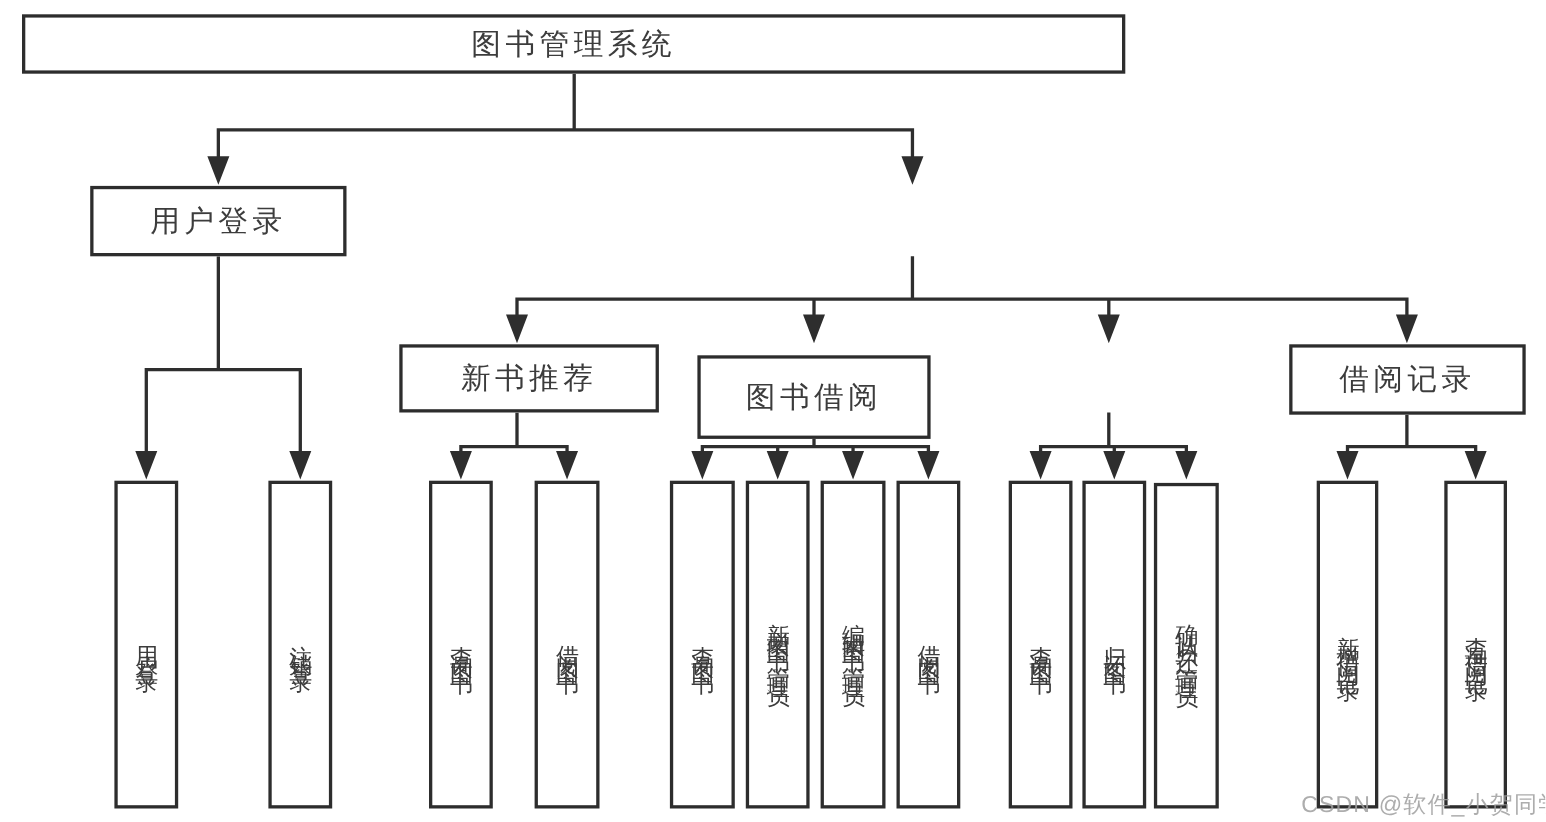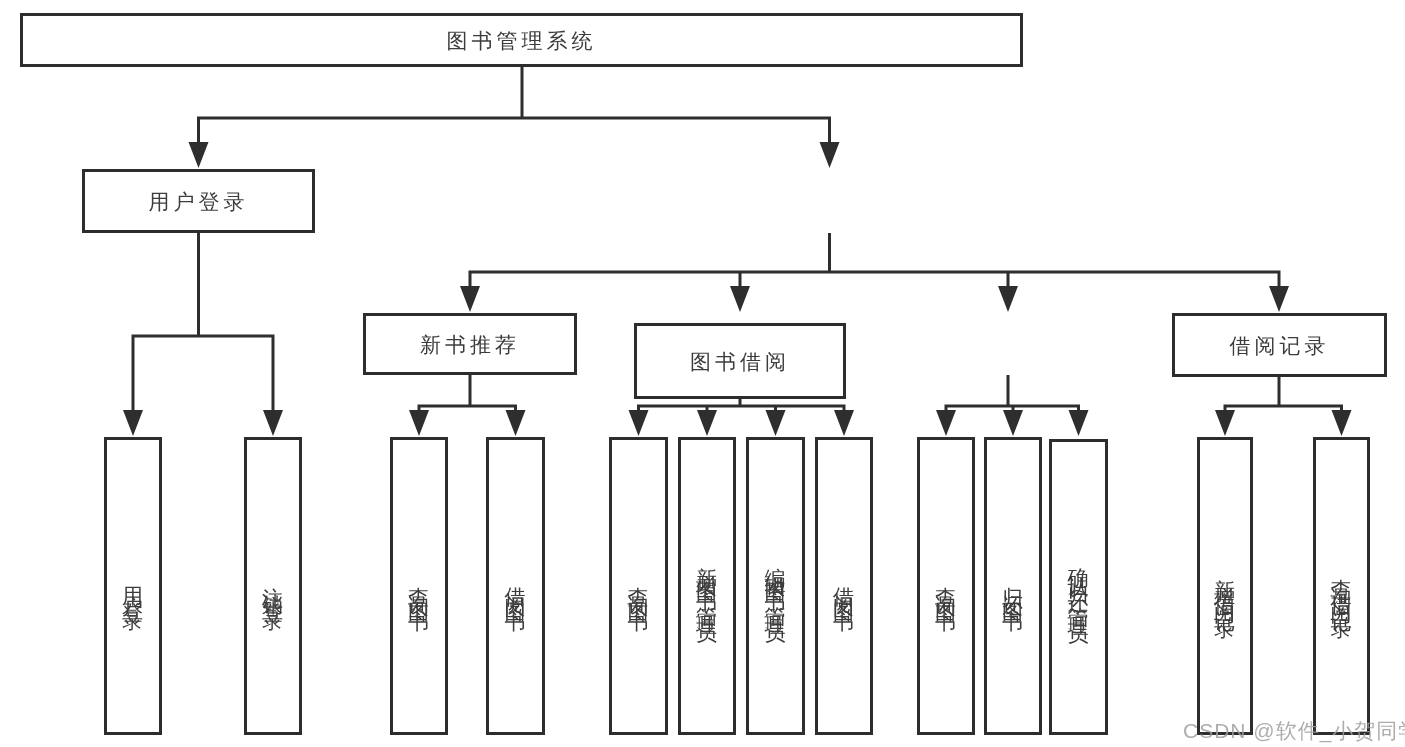--- a/index.html
+++ b/index.html
@@ -35,21 +35,21 @@
     box-sizing: border-box;
     background: #ffffff;
     border: 3px solid #2d2d2d;
     display: flex;
     align-items: center;
     justify-content: center;
     z-index: 2;
     color: #3c3c3c;
   }
   .hnode span {
-    font-size: 21px;
+    font-size: 27px;
     letter-spacing: 4px;
     line-height: 1;
     white-space: nowrap;
     color: #3c3c3c;
   }
   .leaf span {
     writing-mode: vertical-rl;
     text-orientation: mixed;
     font-size: 21px;
     letter-spacing: 8px;
@@ -105,21 +105,21 @@
   </svg>
 
   <div class="node hnode" style="left:20px; top:13px; width:1003px; height:54px;">
     <span>图书管理系统</span>
   </div>
 
   <div class="node hnode" style="left:82px; top:169px; width:233px; height:64px;">
     <span>用户登录</span>
   </div>
 
-  <div class="node hnode" style="left:363px; top:313px; width:214px; height:62px;">
+  <div class="node hnode" style="left:363px; top:313px; width:236px; height:62px;">
     <span>新书推荐</span>
   </div>
   <div class="node hnode" style="left:634px; top:323px; width:212px; height:76px;">
     <span>图书借阅</span>
   </div>
   <div class="node hnode" style="left:1172px; top:313px; width:215px; height:64px;">
     <span>借阅记录</span>
   </div>
 
   <div class="node leaf" style="left:104px; top:437px; width:58px; height:298px;">

